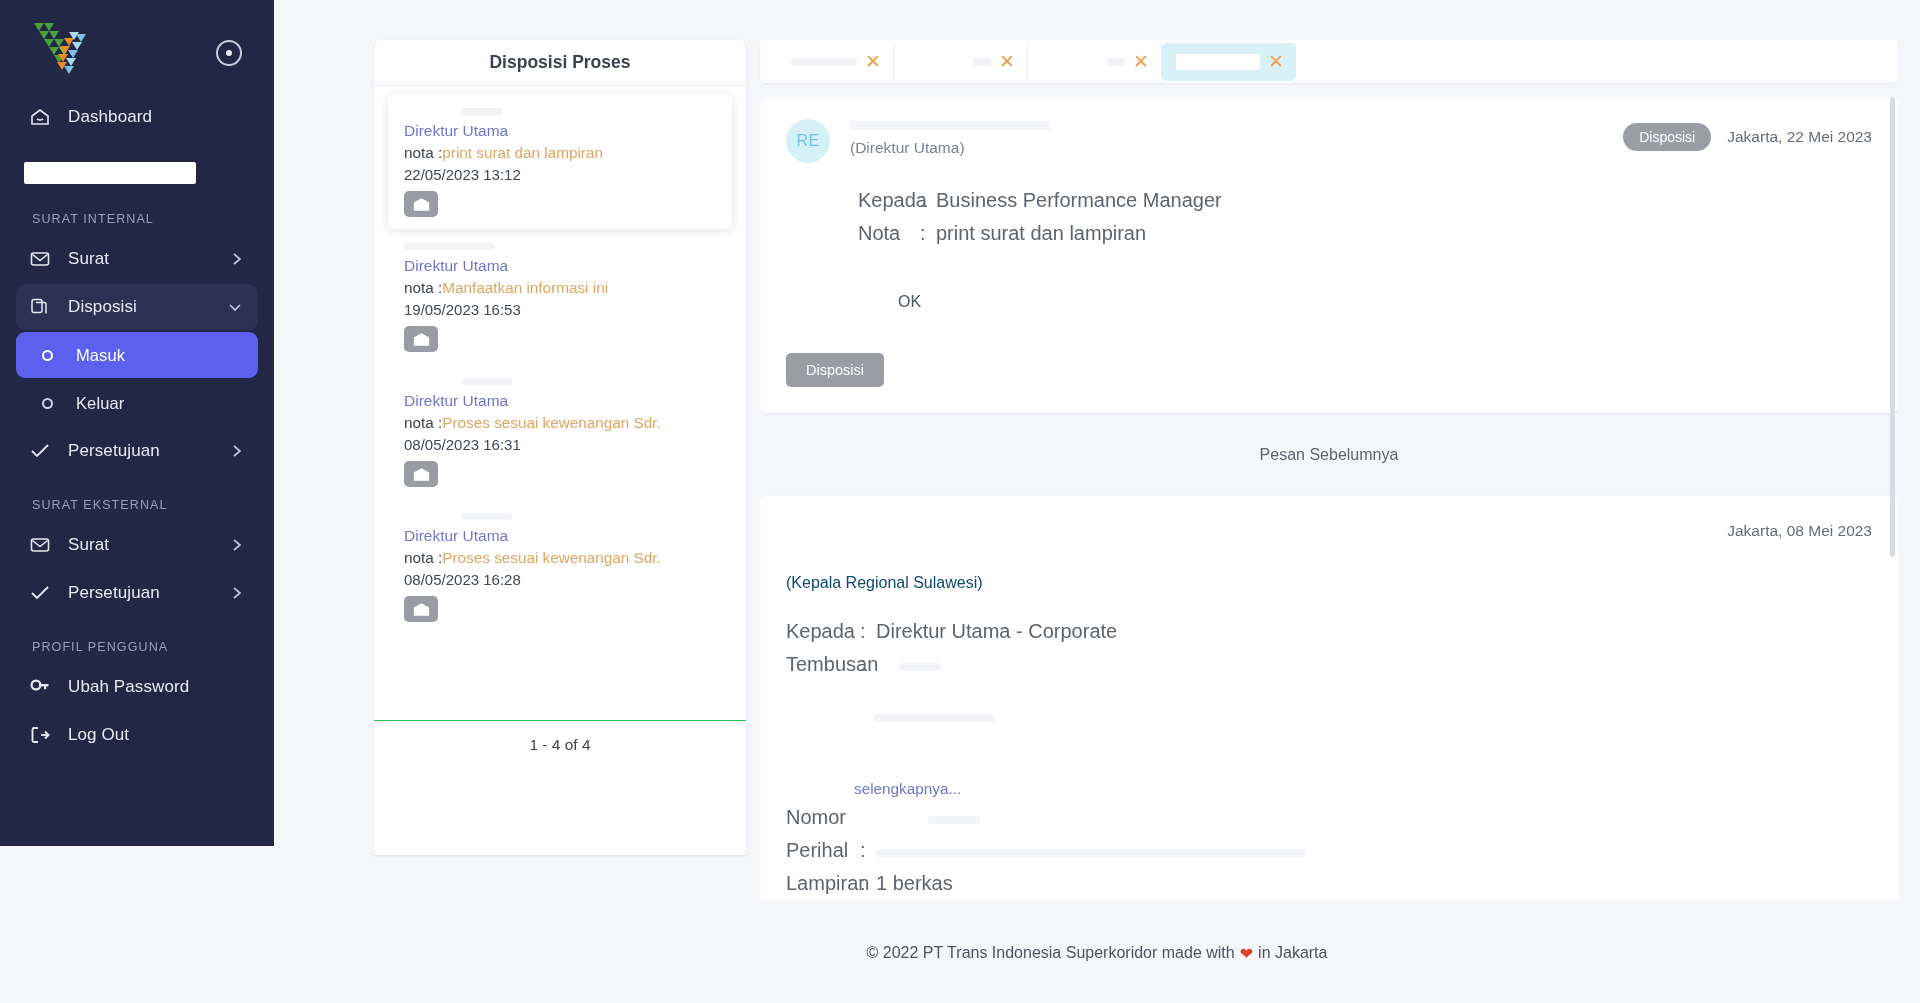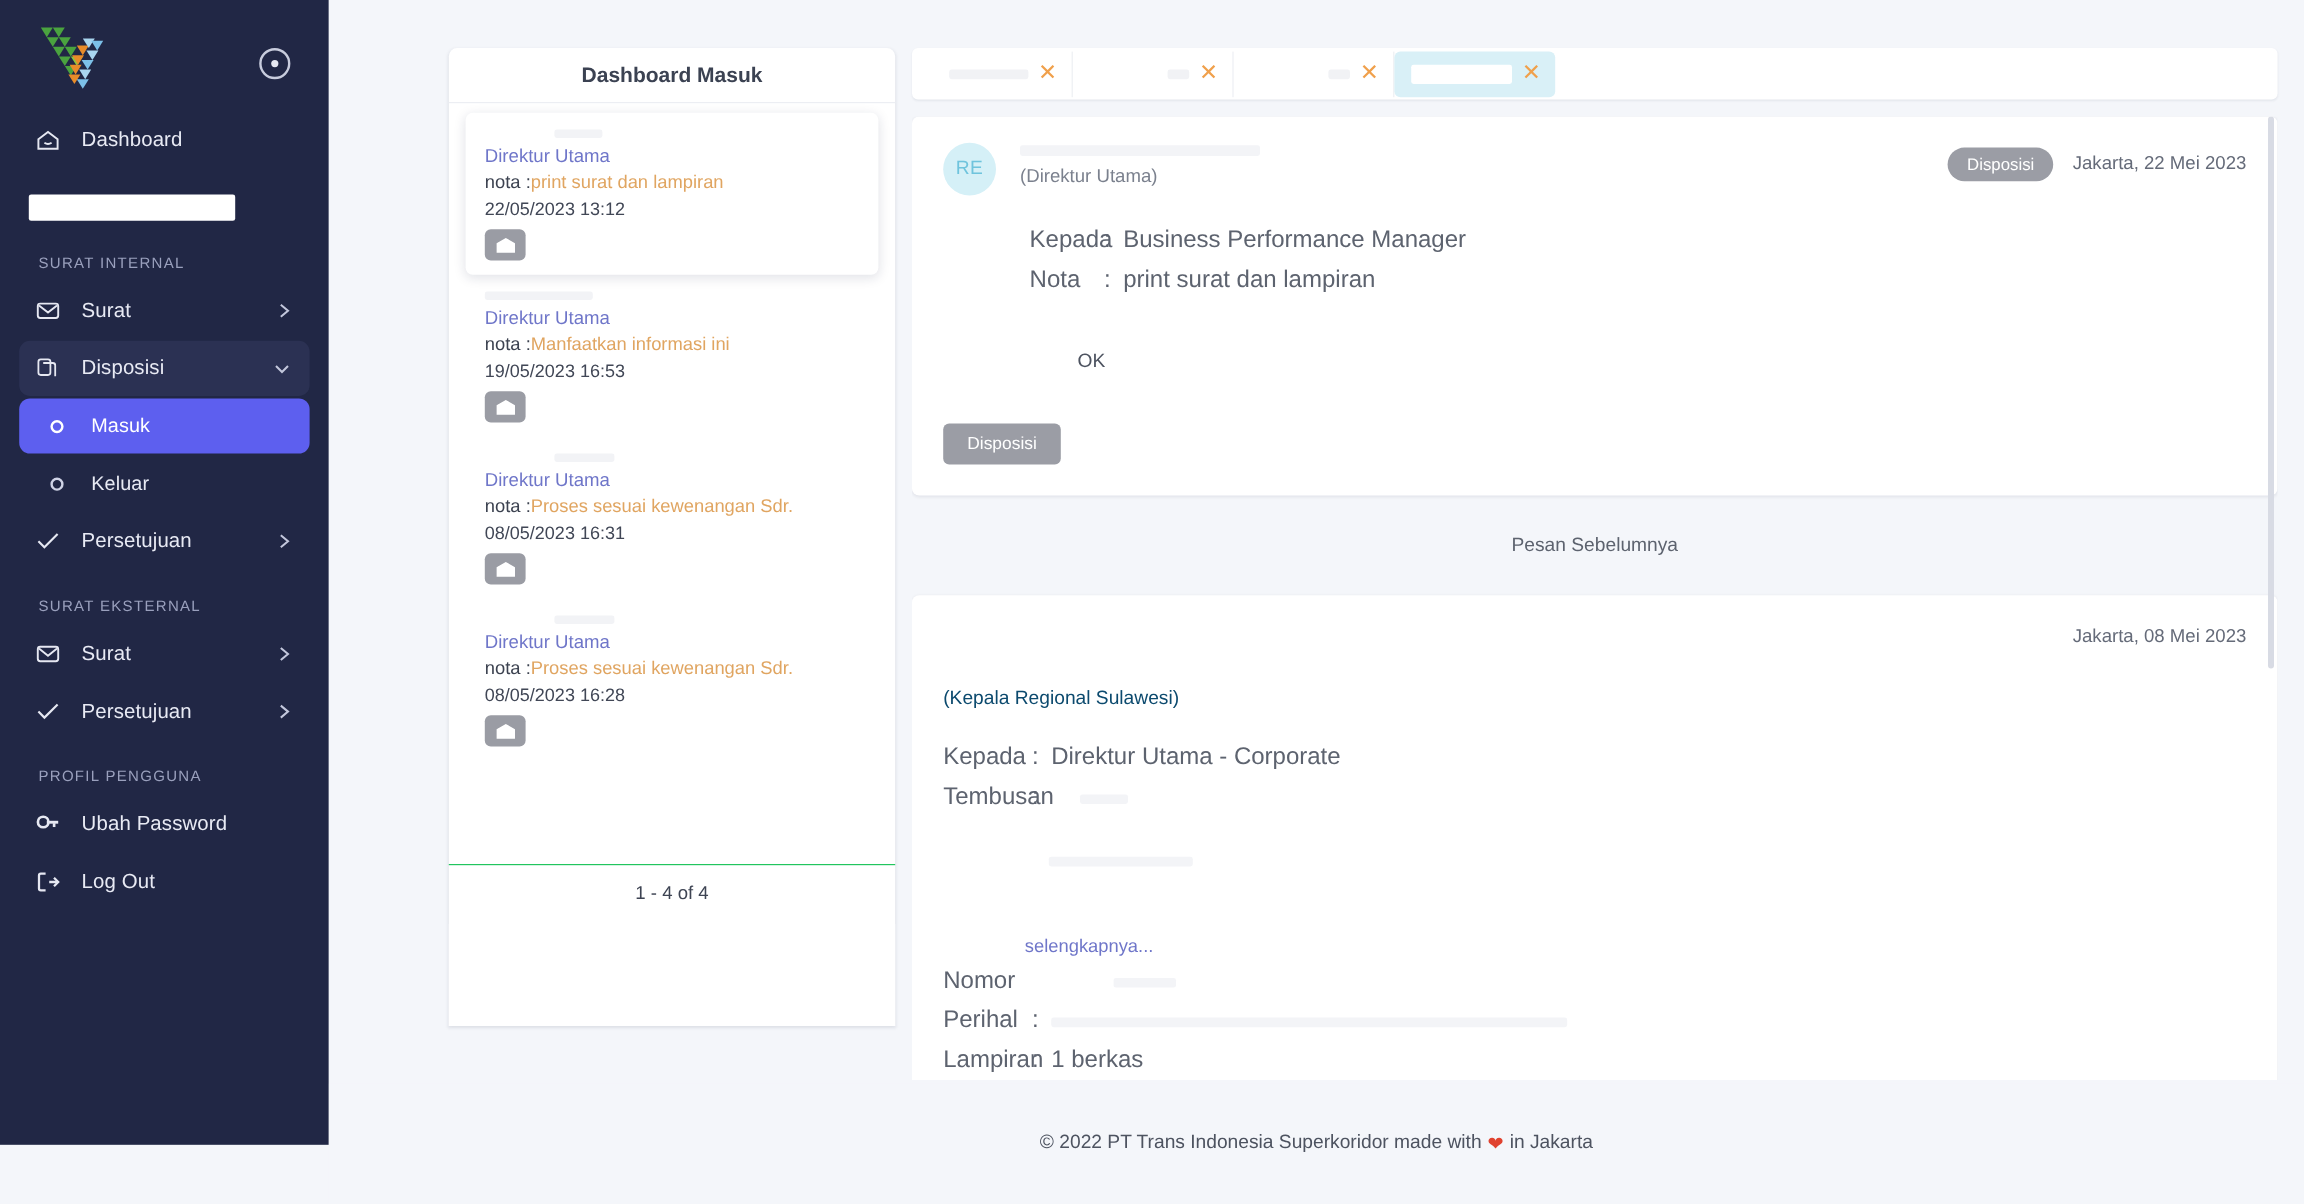--- a/index.html
+++ b/index.html
@@ -10,21 +10,21 @@
     overflow: hidden;
   }
   .app { display: flex; width: 1920px; height: 1003px; }
 
   
   .sidebar {
     width: 274px; flex: 0 0 274px;
     background: #212745;
     color: #e6e8f2;
     position: relative;
-    height: 954px;
+    height: 846px;
     padding-top: 8px;
   }
   .sb-top { display: flex; align-items: flex-start; justify-content: space-between; padding: 10px 24px 0 24px; }
   .logo { width: 78px; height: 74px; position: relative; }
   .logo svg { display:block; }
   .sb-toggle {
     width: 26px; height: 26px; border-radius: 50%;
     border: 2px solid #c8ccdd; margin-top: 22px; margin-right: 8px;
     display: flex; align-items: center; justify-content: center;
     cursor: pointer;
@@ -358,21 +358,21 @@
         </svg>
       </span>
       <span>Log Out</span>
     </div>
   </aside>
 
   <main class="main">
     <div class="content">
 
       <section class="list-panel">
-        <div class="list-head">Dashboard Masuk</div>
+        <div class="list-head">Disposisi Proses</div>
         <div class="list-body">
 
           <div class="disp-card selected">
             <div class="disp-redline">
                 <div class="blur-bar" style="width:40px"></div>
               </div>
             <div class="disp-who">Direktur Utama</div>
             <div class="disp-note"><span>nota :</span><span class="val">print surat dan lampiran</span></div>
             <div class="disp-date">22/05/2023 13:12</div>
             <div class="env-btn">

